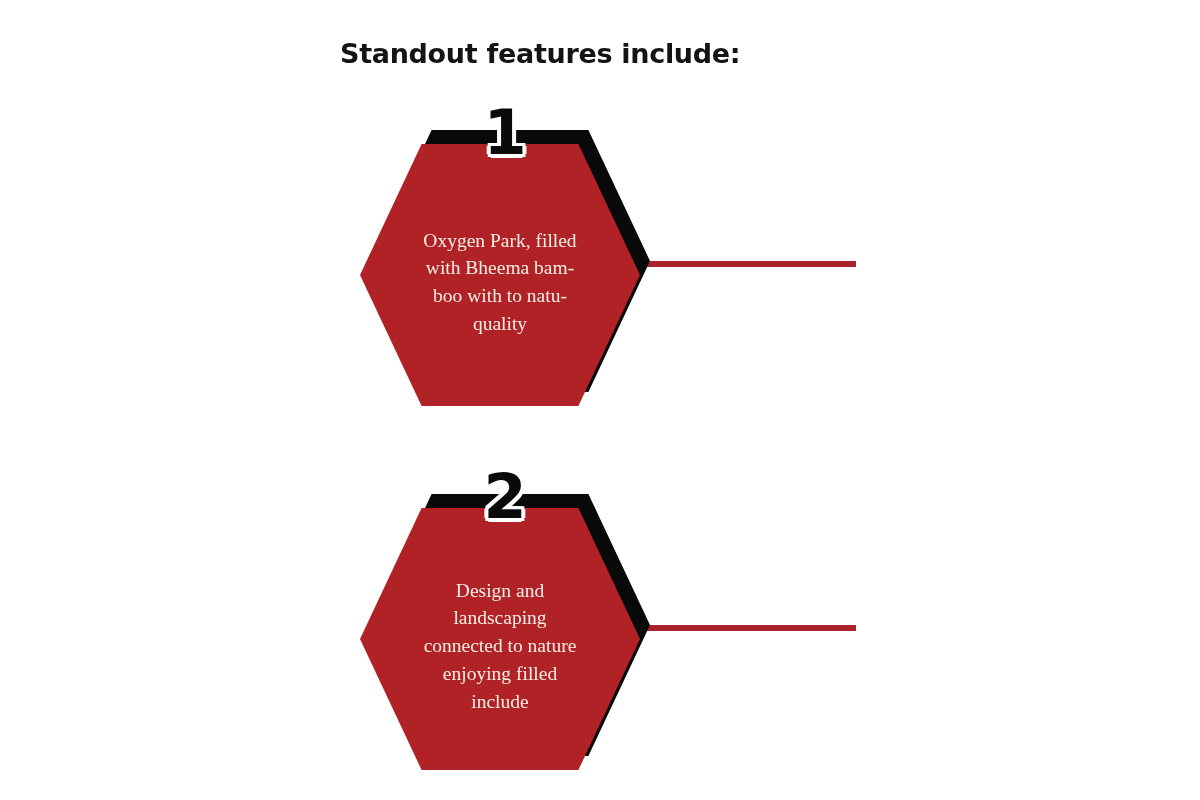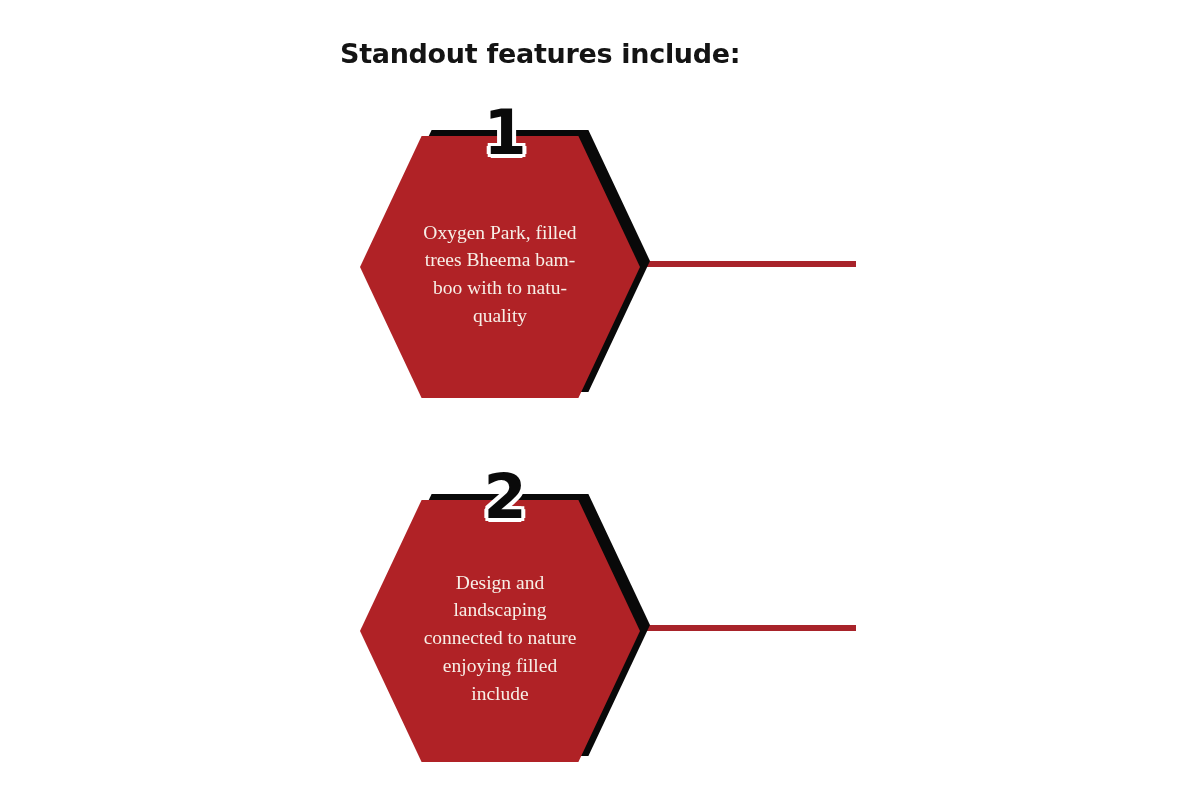--- a/index.html
+++ b/index.html
@@ -61,21 +61,21 @@
     width: 280px;
     height: 262px;
     background: #090909;
     -webkit-clip-path: polygon(0% 50%, 22% 0%, 78% 0%, 100% 50%, 78% 100%, 22% 100%);
     clip-path: polygon(0% 50%, 22% 0%, 78% 0%, 100% 50%, 78% 100%, 22% 100%);
   }
 
   .hex-body {
     position: absolute;
     left: 0px;
-    top: 0px;
+    top: 8px;
     width: 280px;
     height: 262px;
     background: #b02226;
     -webkit-clip-path: polygon(0% 50%, 22% 0%, 78% 0%, 100% 50%, 78% 100%, 22% 100%);
     clip-path: polygon(0% 50%, 22% 0%, 78% 0%, 100% 50%, 78% 100%, 22% 100%);
     display: flex;
     align-items: center;
     justify-content: center;
     box-sizing: border-box;
     padding: 34px 44px 20px 44px;
@@ -132,21 +132,21 @@
 
   <div class="hex-group item-1">
 
     <div class="connector"></div>
 
     <div class="hex-stack">
       <div class="hex-shadow"></div>
       <div class="hex-body">
         <div class="hex-text">
           <div>Oxygen Park, filled</div>
-          <div>trees Bheema bam-</div>
+          <div>with Bheema bam-</div>
           <div>boo with to natu-</div>
           <div>quality</div>
         </div>
       </div>
     </div>
 
     <div class="hex-number">1</div>
   </div>
 
   <div class="hex-group item-2">

